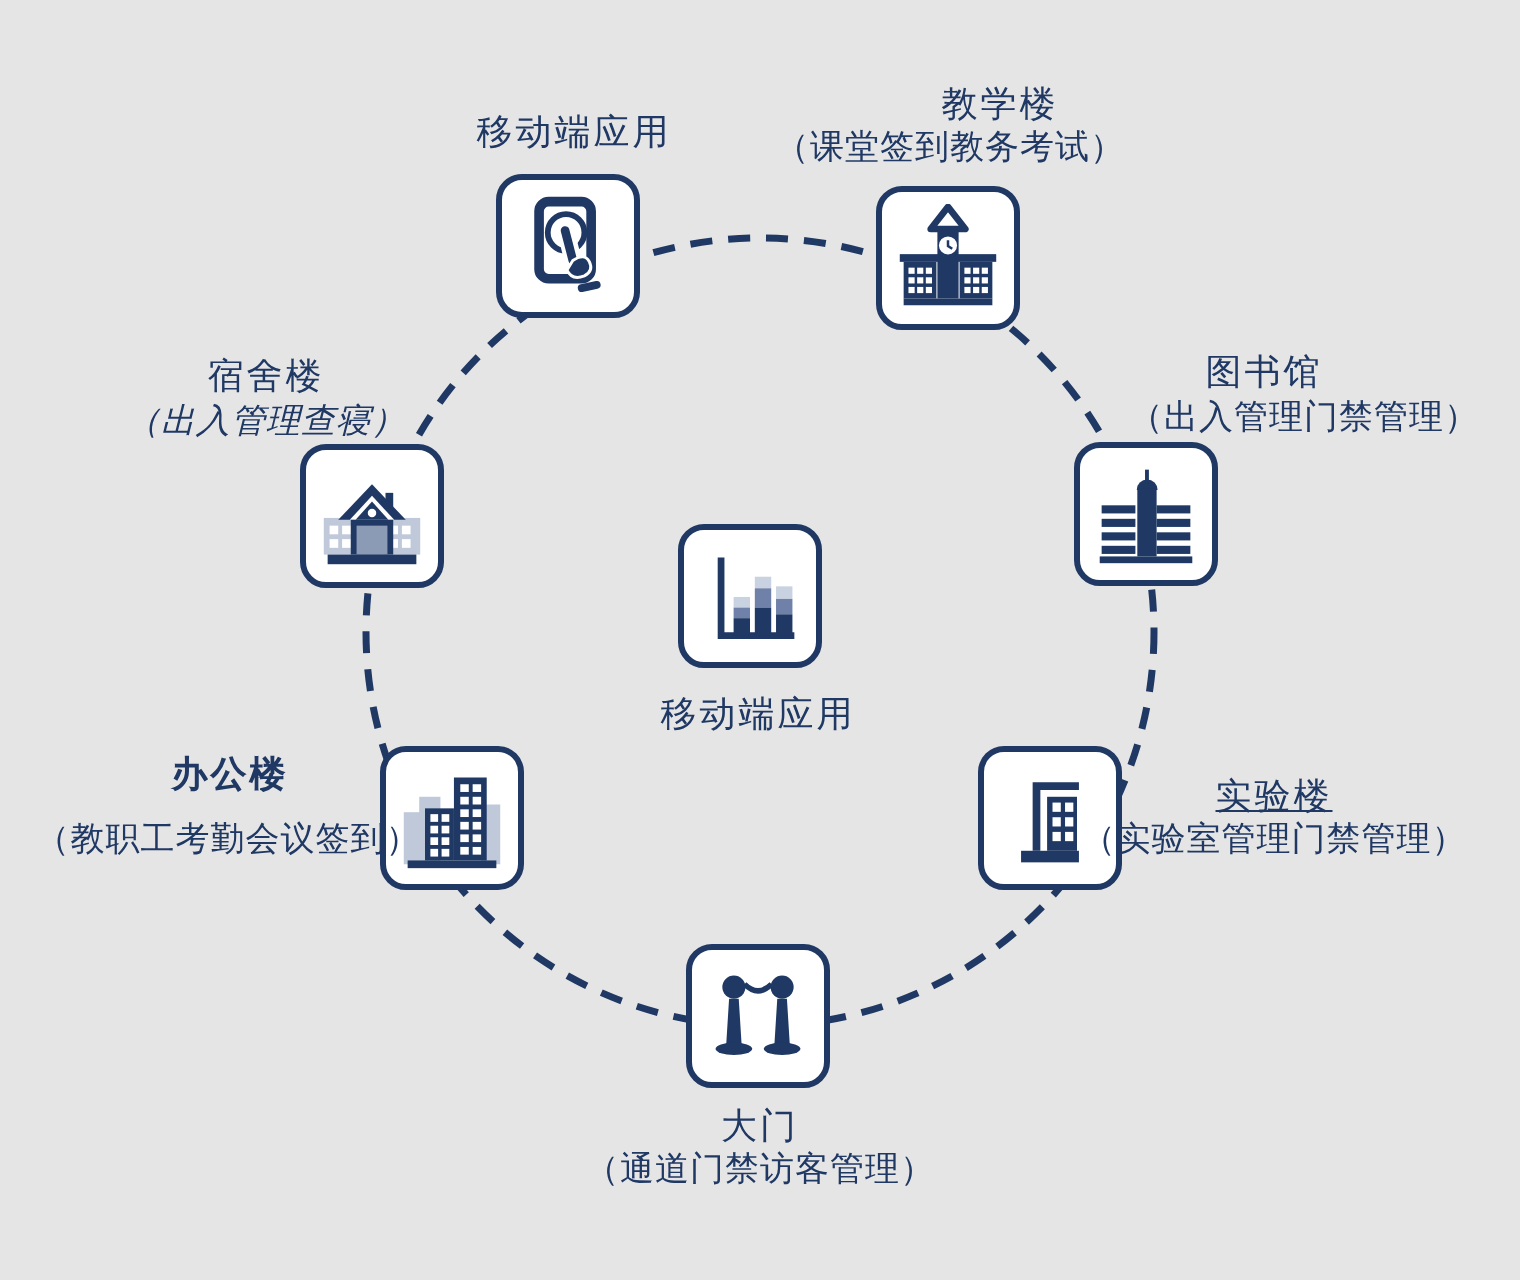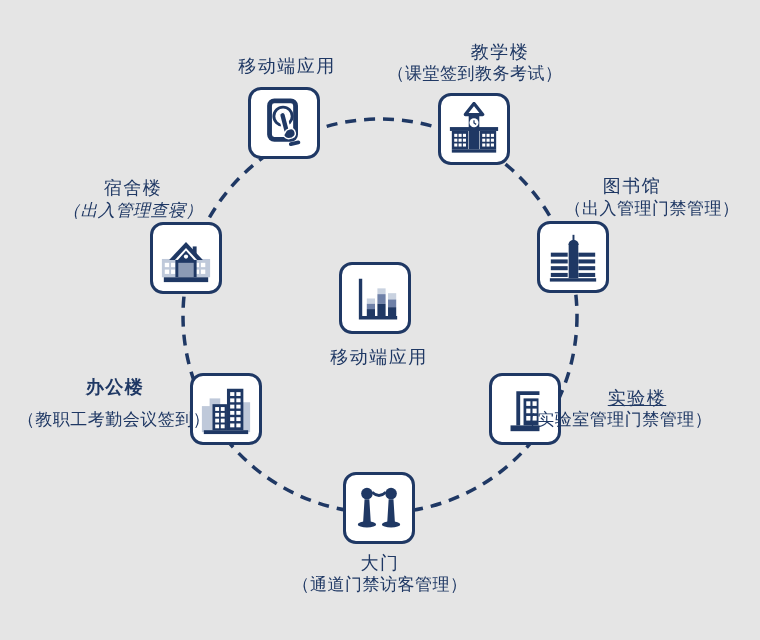--- a/index.html
+++ b/index.html
@@ -30,21 +30,21 @@
   .pos-library{left:537px;top:221px;}
   .pos-lab{left:489px;top:373px;}
   .pos-gate{left:343px;top:472px;}
   .pos-office{left:190px;top:373px;}
   .pos-dorm{left:150px;top:222px;}
   .pos-center{left:339px;top:262px;}
   
   .lbl-mobile{left:287px;top:57px;}
   .lbl-teaching{left:500px;top:43px;}  .sub-teaching{left:475px;top:65px;}
   .lbl-library{left:632px;top:177px;}  .sub-library{left:652px;top:200px;}
-  .lbl-lab{left:637px;top:389px;text-decoration:underline;}      .sub-lab{left:616px;top:411px;}
+  .lbl-lab{left:637px;top:389px;text-decoration:underline;}      .sub-lab{left:637px;top:411px;}
   .lbl-gate{left:380px;top:554px;text-align:right;}     .sub-gate{left:380px;top:576px;}
   .lbl-office{left:115px;top:378px;font-weight:bold;}   .sub-office{left:114px;top:411px;}
   .lbl-dorm{left:133px;top:179px;}     .sub-dorm{left:133px;top:202px;font-style:italic;}
   .lbl-center{left:379px;top:348px;}
   
   .f-navy{fill:var(--navy);}
   .s-navy{stroke:var(--navy);}
   .f-light{fill:var(--light);}
   .f-mid{fill:var(--mid);}
   .f-door{fill:var(--door);}

